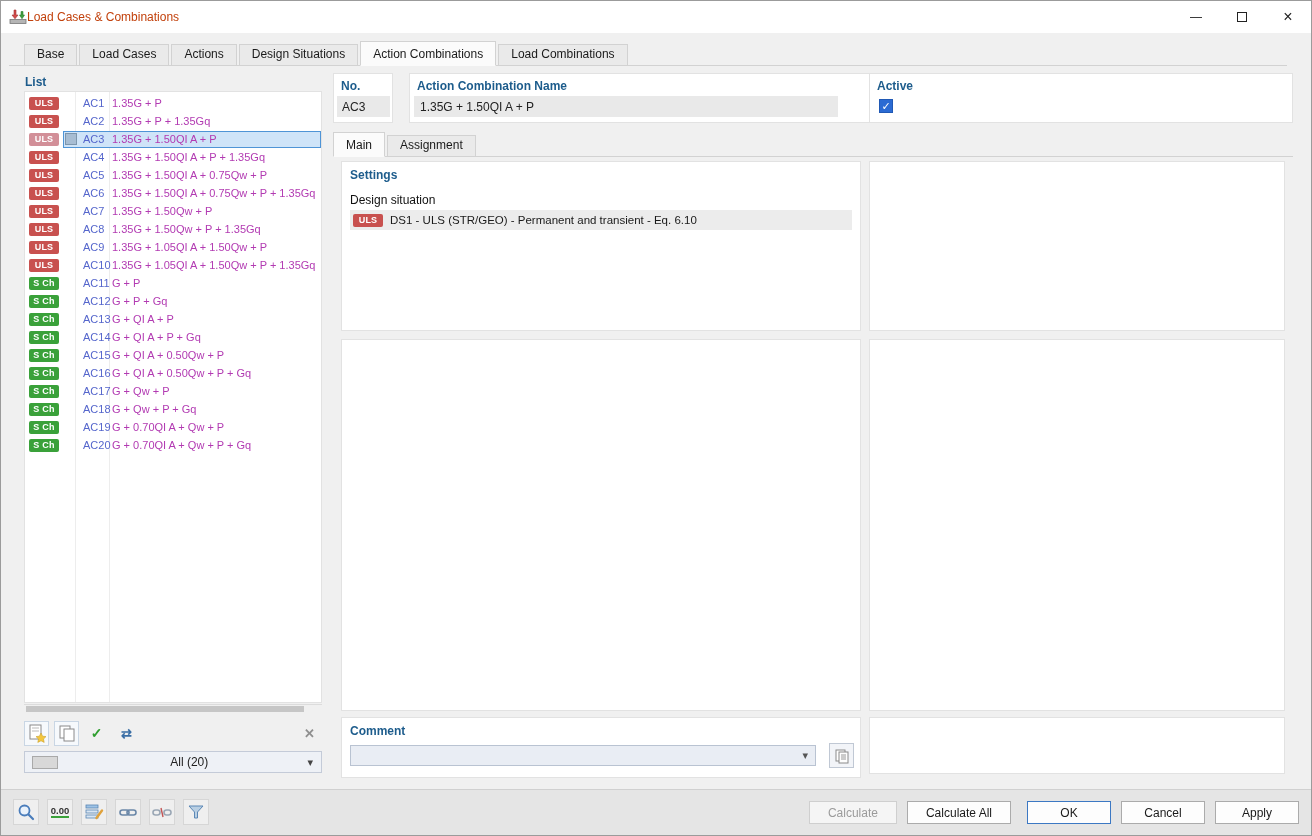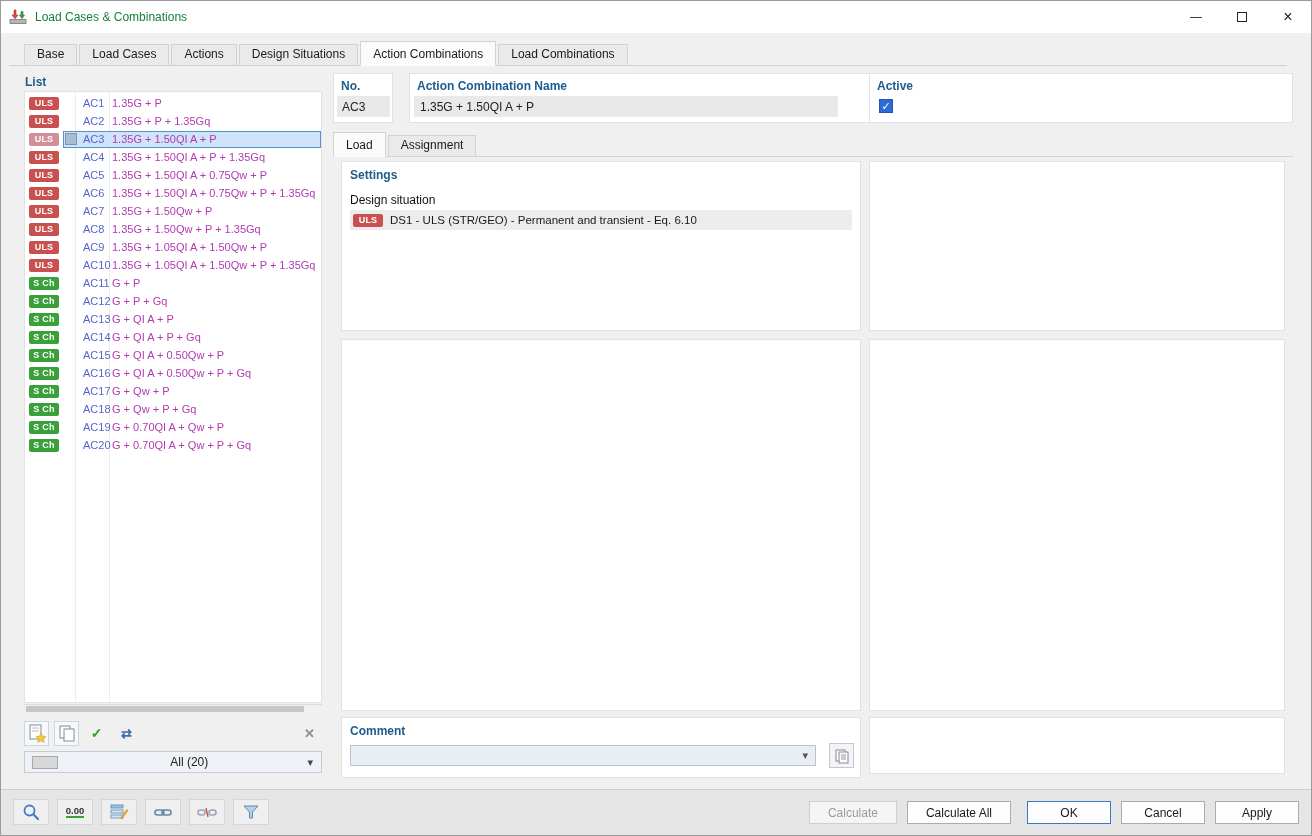--- a/index.html
+++ b/index.html
@@ -7,21 +7,21 @@
   body { font-family:"Liberation Sans", sans-serif; }
   button { font-family:inherit; cursor:default; }
 
   .window { position:relative; width:1312px; height:836px; background:#f0f0f0;
             border:1px solid #9b9b9b; overflow:hidden; font-size:12px; color:#1a1a1a; }
 
   
   .titlebar { position:absolute; top:0; left:0; right:0; height:32px; background:#fff;
               display:flex; align-items:center; }
   .app-icon { margin-left:8px; display:flex; }
-  .title { margin-left:8px; font-size:12px; color:#15803d; }
+  .title { margin-left:0; font-size:12px; color:#c2410c; }
   .win-controls { margin-left:auto; display:flex; height:100%; }
   .win-btn { width:46px; height:100%; display:flex; align-items:center; justify-content:center;
              font-size:12px; color:#222; background:transparent; border:none; }
   .win-btn.close { font-size:16px; }
   .max-glyph { width:10px; height:10px; border:1px solid #222; display:inline-block; }
 
   
   .tabstrip { position:absolute; top:39px; left:8px; right:24px; height:26px;
               display:flex; align-items:flex-end; border-bottom:1px solid #d2d2d2; padding-left:15px; }
   .tab { height:21px; line-height:19px; padding:0 12px; background:#eaeaea;
@@ -111,21 +111,21 @@
                     border:1px solid #b9c3d2; display:flex; align-items:center; }
   .cs-value { flex:1; padding-left:6px; font-size:12px; color:#222; }
   .cs-chevron { margin-right:7px; color:#555; font-size:11px; }
   .comment-btn { position:absolute; right:6px; top:25px; width:25px; height:25px; background:#f2f4f8;
                  border:1px solid #c0c8d4; display:flex; align-items:center; justify-content:center; }
 
   
   .footer { position:absolute; left:0; right:0; bottom:0; height:46px; background:#e5e5e5;
             border-top:1px solid #d0d0d0; }
   .footer-toolbar { position:absolute; left:12px; top:9px; display:flex; gap:8px; }
-  .tool-btn { width:36px; height:26px; background:#efefef; border:1px solid #d6d6d6;
+  .tool-btn { width:26px; height:26px; background:#efefef; border:1px solid #d6d6d6;
               display:flex; align-items:center; justify-content:center; padding:0; }
   .zero { font-size:9.5px; font-weight:bold; color:#333; border-bottom:2px solid #3aa13a; line-height:1.15; }
   .footer-buttons { position:absolute; right:12px; top:11px; display:flex; gap:10px; }
   .btn { height:23px; min-width:72px; padding:0 18px; background:#fdfdfd; border:1px solid #ababab;
          font-size:12px; display:flex; align-items:center; justify-content:center; color:#1a1a1a; }
   .btn.disabled { color:#9b9b9b; background:#f5f5f5; border-color:#cfcfcf; }
   .btn.wide { min-width:84px; }
   .btn.ok { margin-left:6px; border-color:#3c78c3; }
 </style>
 </head>
@@ -373,21 +373,21 @@
   </div>
 
   <div class="box" id="box-active">
     <div class="box-label">Active</div>
     <div class="active-cb">
       <span>✓</span>
     </div>
   </div>
 
   <div class="subtabstrip" id="subtabstrip">
-      <div class="tab active">Load</div>
+      <div class="tab active">Main</div>
       <div class="tab">Assignment</div>
     </div>
 
   <div class="box" id="settings-box">
     <div class="group-title">Settings</div>
     <div class="ds-label">Design situation</div>
     <div class="ds-row">
       <span class="badge uls">ULS</span>
       <span class="ds-text">DS1 - ULS (STR/GEO) - Permanent and transient - Eq. 6.10</span>
     </div>

